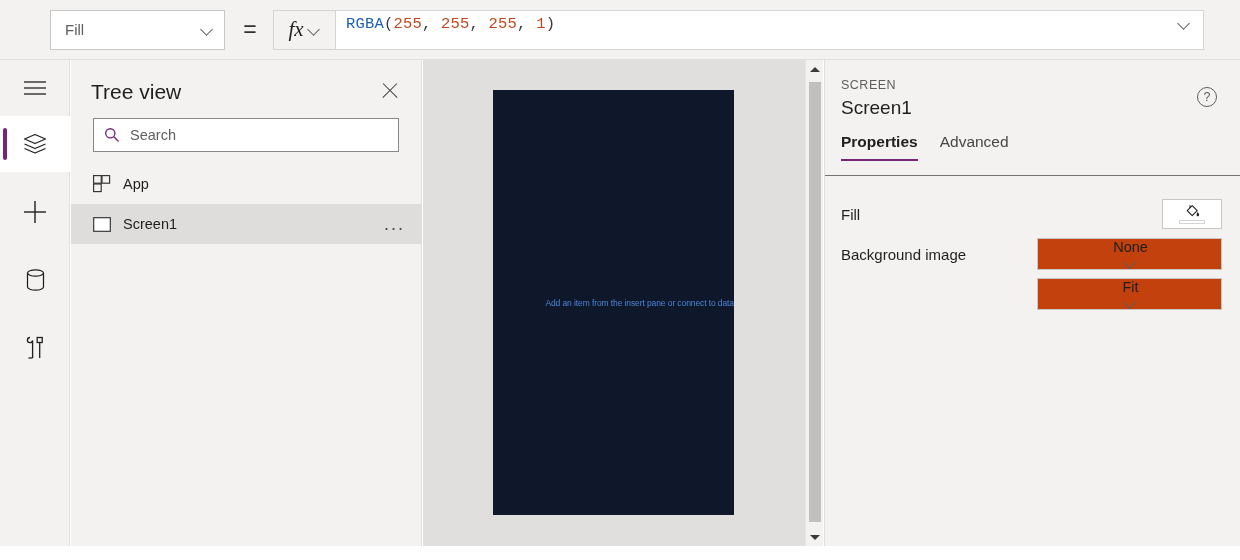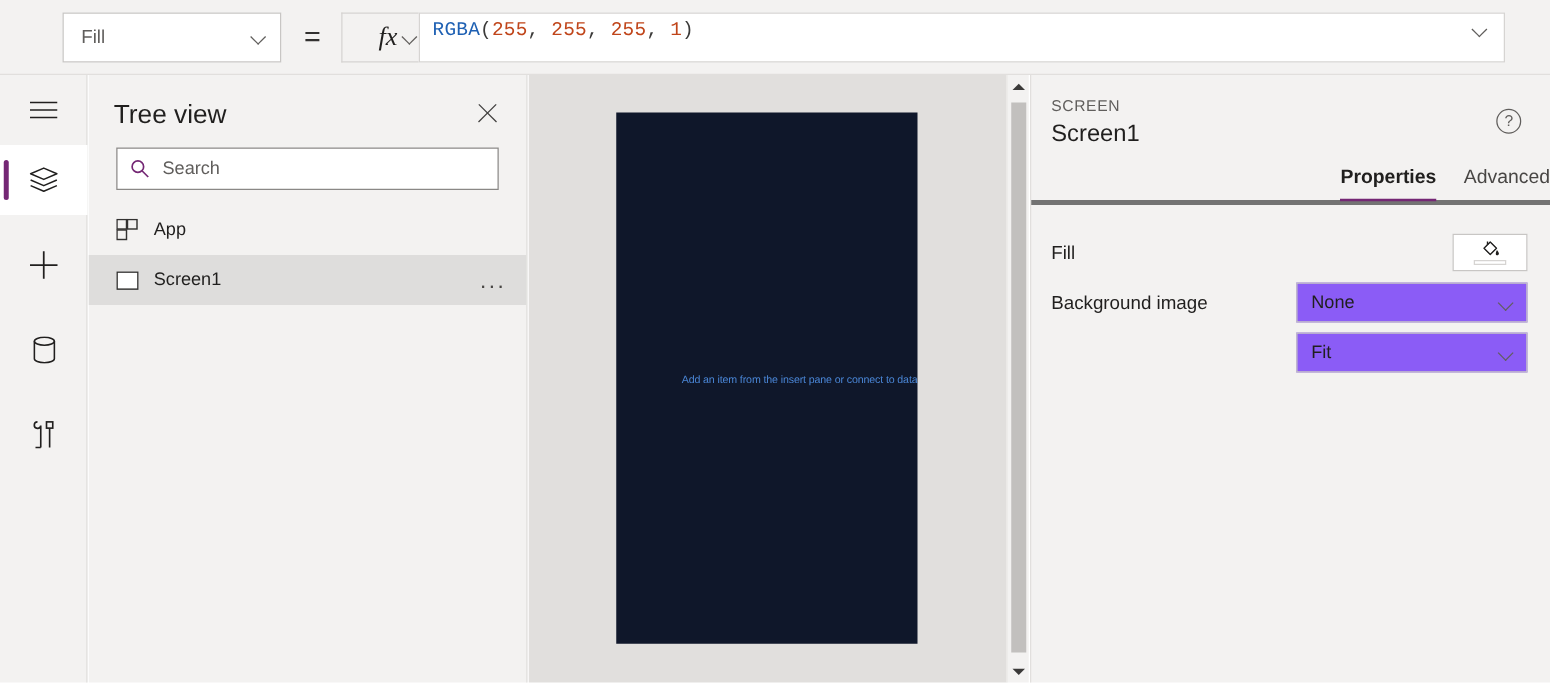--- a/index.html
+++ b/index.html
@@ -56,21 +56,21 @@
     font-weight: 400;
     width: 22px; text-align: center;
     user-select: none;
   }
   .fx-btn {
     margin-left: 12px;
     width: 62px; height: 40px;
     background: #f3f2f1;
     border: 1px solid #d6d4d2;
     border-right: none;
-    display: flex; align-items: center; justify-content: flex-end;
+    display: flex; align-items: center; justify-content: center;
     gap: 4px;
     cursor: pointer;
   }
   .fx-btn .fx {
     font-family: "Liberation Serif", serif;
     font-style: italic;
     font-size: 21px;
     color: #201f1e;
   }
   .formula-input {
@@ -289,23 +289,22 @@
     right: 23px; top: 27px;
     width: 20px; height: 20px;
     border: 1.3px solid #605e5c;
     border-radius: 50%;
     display: flex; align-items: center; justify-content: center;
     font-size: 12.5px; color: #605e5c;
     cursor: pointer;
   }
   .props-tabs {
     display: flex; gap: 22px;
-    padding: 14px 0 0 16px;
-    border-bottom: 4px solid #737373;
-    justify-content: flex-end;
+    padding: 14px 0 15px 16px;
+    border-bottom: 1px solid #737373;
   }
   .prop-rows { padding: 18px 18px 0 16px; }
   .prop-row {
     display: flex; align-items: center;
     height: 40px;
   }
   .prop-label {
     width: 190px;
     font-size: 15px;
     color: #201f1e;
@@ -321,25 +320,26 @@
     cursor: pointer;
   }
   .color-swatch {
     width: 26px; height: 4px;
     background: #ffffff;
     border: 1px solid #d6d4d2;
   }
   .prop-dd {
     margin-left: auto;
     width: 185px; height: 32px;
-    background: #8b5cf6;
+    background: #c2410c;
     border: 1px solid #c8c6c4;
     display: flex; align-items: center;
     padding: 0 9px 0 11px;
     cursor: pointer;
+    flex-direction: column;
   }
   .prop-dd .val {
     flex: 1;
     font-size: 14.5px;
     color: #201f1e;
   }
   svg { display: block; }
 </style>
 </head>
 <body>

